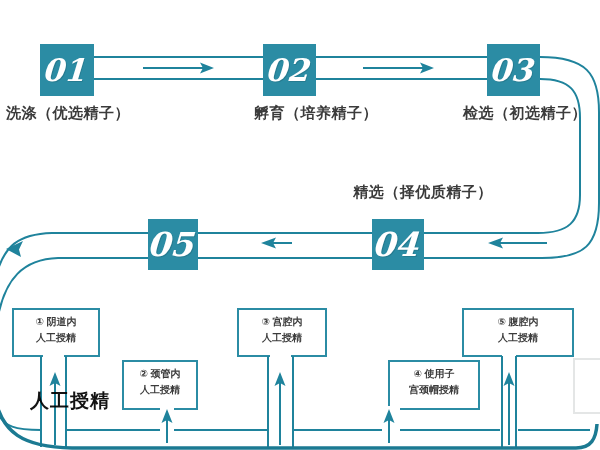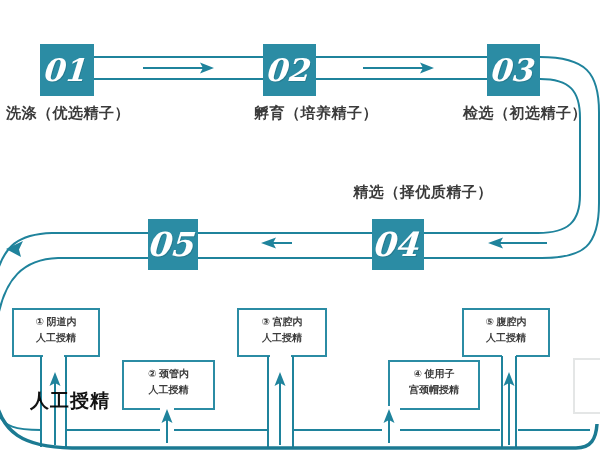--- a/index.html
+++ b/index.html
@@ -18,24 +18,24 @@
              white-space:nowrap;z-index:2;letter-spacing:.5px;}
   #lbl01{left:4px;top:104px;width:128px;}
   #lbl02{left:228px;top:104px;width:128px;margin-left:24px;}
   #lbl03{left:461px;top:104px;width:128px;}
   #lbl05{left:88px;top:183px;width:164px;}
   #lbl04{left:340px;top:183px;width:140px;margin-left:13px;}
   .method{position:absolute;background:#fff;border:2px solid #2b8ca4;color:#3b3b3b;z-index:2;
           font-size:10px;font-weight:600;text-align:center;line-height:1.55;padding-top:4px;box-sizing:border-box;}
   .method span{display:block;white-space:nowrap;}
   #m1{left:12px;top:308px;width:88px;height:49px;}
-  #m2{left:122px;top:360px;width:93px;height:50px;}
+  #m2{left:122px;top:360px;width:76px;height:50px;}
   #m3{left:237px;top:308px;width:90px;height:49px;}
   #m4{left:348px;top:360px;width:92px;height:50px;margin-left:40px;}
-  #m5{left:462px;top:308px;width:88px;height:49px;}
+  #m5{left:462px;top:308px;width:112px;height:49px;}
   #faintbox{position:absolute;left:573px;top:358px;width:60px;height:52px;border:2px solid #e4e6e6;
             background:#fff;z-index:1;}
   #watermark{position:absolute;left:30px;top:388px;width:118px;color:#000;font-size:19px;font-weight:bold;
              letter-spacing:1px;z-index:4;filter:blur(0.7px);opacity:.92;white-space:nowrap;overflow:hidden;}
 </style>
 </head>
 <body>
 
 <div id="canvas">
 

